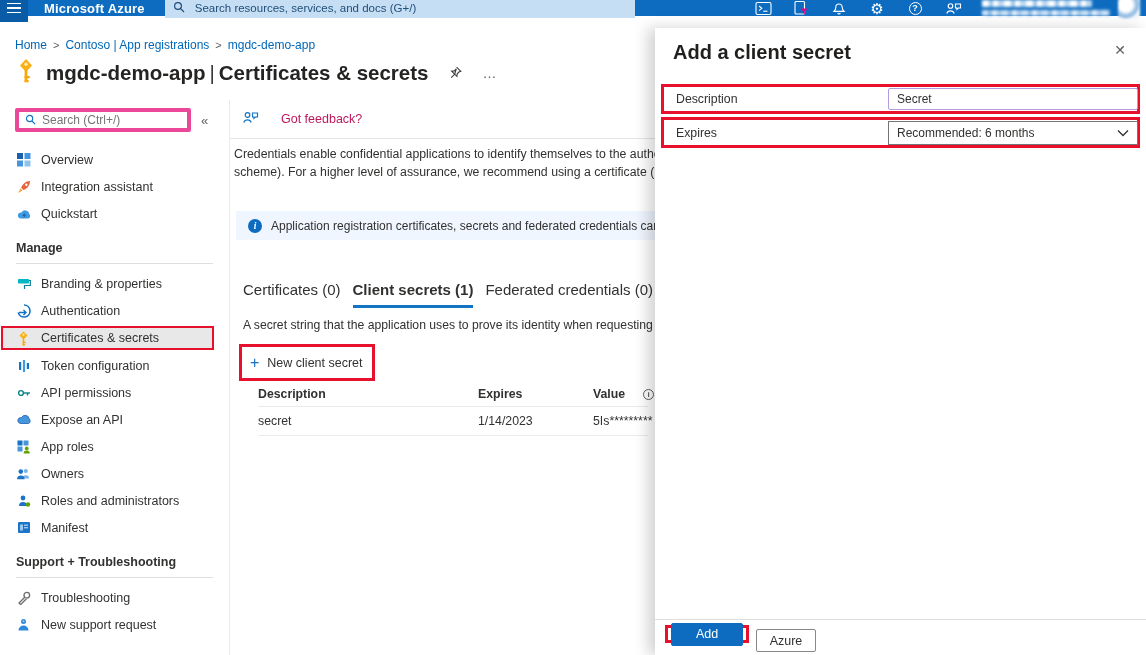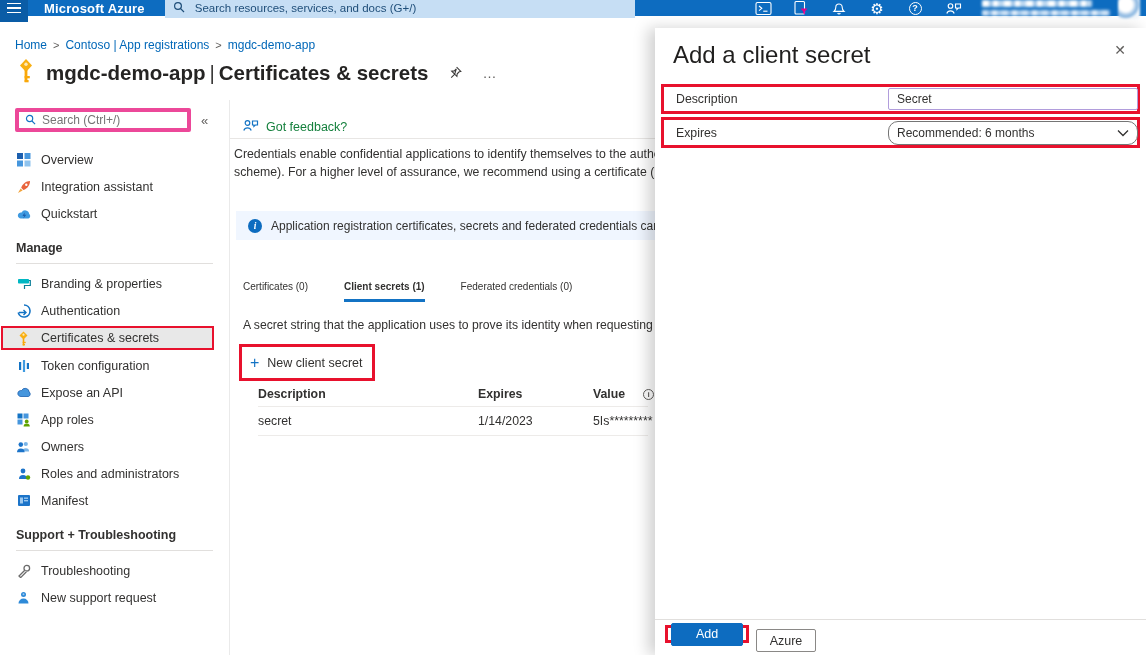--- a/index.html
+++ b/index.html
@@ -40,52 +40,52 @@
   .side-search input { border:none; outline:none; font-size:12px; color:#605e5c; width:140px; font-family:"Liberation Sans",sans-serif; background:transparent; }
   .collapse { color:#605e5c; font-size:13px; cursor:pointer; }
   .nav-item { height:27px; display:flex; align-items:center; gap:10px; padding-left:16px; font-size:12.5px; color:#323130; cursor:pointer; white-space:nowrap; }
   .nav-item .nicon { width:15px; display:flex; justify-content:center; }
   .nav-item.selected { background:#e8e8e8; border:2.5px solid #e8112d; width:213px; margin-left:1px; height:24px; margin-top:2px; margin-bottom:2px; padding-left:13px; }
   .nav-section { font-size:12.5px; font-weight:700; color:#323130; padding:14px 0 6px 16px; }
   .nav-sec-divider { border-top:1px solid #e1dfdd; margin:2px 16px 6px 16px; }
 
   
   .main { position:absolute; top:100px; left:230px; width:425px; height:555px; overflow:hidden; }
-  .feedback-row { position:absolute; top:18px; left:12px; display:flex; align-items:center; gap:7px; font-size:12.5px; color:#15803d; cursor:pointer; white-space:nowrap; }
+  .feedback-row { position:absolute; top:10px; left:12px; display:flex; align-items:center; gap:22px; font-size:12.5px; color:#be185d; cursor:pointer; white-space:nowrap; }
   .main-divider { position:absolute; top:38px; left:0; width:425px; border-top:1px solid #e8e6e4; }
   .descline { position:absolute; left:4px; font-size:12.3px; color:#323130; white-space:nowrap; }
   .d1 { top:47px; } .d2 { top:65px; }
   .banner { position:absolute; top:111px; left:6px; width:419px; height:29px; background:#f0f6ff; display:flex; align-items:center; gap:9px; padding-left:12px; overflow:hidden; }
   .banner-ico { min-width:14px; width:14px; height:14px; border-radius:50%; background:#0d6cc0; color:#fff; font-size:9.5px; font-style:italic; font-weight:700; display:flex; align-items:center; justify-content:center; font-family:"Liberation Serif",serif; }
   .banner-text { font-size:12px; color:#323130; white-space:nowrap; }
-  .tabs { position:absolute; top:181px; left:13px; display:flex; gap:36px; font-size:10px; color:#323130; }
+  .tabs { position:absolute; top:181px; left:13px; display:flex; gap:12px; font-size:15px; color:#323130; }
   .tab { padding-bottom:7px; cursor:pointer; white-space:nowrap; }
   .tab.active { font-weight:700; border-bottom:3px solid #1373c4; }
   .hint { position:absolute; top:218px; left:13px; font-size:12.2px; color:#323130; white-space:nowrap; }
   .hl { border:3px solid #e8112d; }
   .newsecret-box { position:absolute; top:244px; left:9px; width:136px; height:37px; display:flex; align-items:center; }
   .newsecret-btn { display:flex; align-items:center; gap:8px; padding-left:8px; font-size:12.5px; color:#323130; cursor:pointer; white-space:nowrap; }
   .plus { color:#1373c4; font-size:16px; font-weight:400; line-height:1; }
   .table { position:absolute; top:282px; left:28px; width:390px; }
   .thead, .trow { display:grid; grid-template-columns:220px 115px 1fr; align-items:center; }
   .thead { height:25px; border-bottom:1px solid #edebe9; font-size:12.3px; font-weight:700; color:#323130; }
   .th-value { display:flex; align-items:center; gap:18px; }
   .info-circ { width:11px; height:11px; border:1px solid #605e5c; border-radius:50%; color:#605e5c; font-size:8px; display:flex; align-items:center; justify-content:center; }
   .trow { height:29px; border-bottom:1px solid #edebe9; font-size:12.3px; color:#323130; }
 
   
   .panel { position:absolute; top:28px; left:655px; width:491px; height:627px; background:#fff; box-shadow:-7px 0 14px rgba(0,0,0,.18); }
-  .panel-title { position:absolute; top:13px; left:18px; font-size:24px; font-weight:400; color:#201f1e; white-space:nowrap; }
+  .panel-title { position:absolute; top:13px; left:18px; font-size:20px; font-weight:700; color:#201f1e; white-space:nowrap; }
   .panel-close { position:absolute; top:14px; right:20px; font-size:14px; color:#605e5c; cursor:pointer; }
   .field-box { position:absolute; left:6px; width:479px; display:flex; align-items:center; }
   .fb1 { top:56px; height:30px; }
   .fb2 { top:89px; height:31px; }
   .field-label { font-size:12.3px; color:#323130; padding-left:12px; white-space:nowrap; }
   .field-input { position:absolute; left:224px; width:250px; height:22px; border:1px solid #b19ddc; border-radius:2px; font-size:12px; color:#323130; padding:0 8px; font-family:"Liberation Sans",sans-serif; outline:none; }
-  .field-select { position:absolute; left:224px; width:250px; height:24px; border:1px solid #757575; border-radius:10px; display:flex; align-items:center; justify-content:space-between; padding:0 8px; font-size:12px; color:#323130; cursor:pointer; background:#fff; }
+  .field-select { position:absolute; left:224px; width:250px; height:24px; border:1px solid #757575; border-radius:0; display:flex; align-items:center; justify-content:space-between; padding:0 8px; font-size:12px; color:#323130; cursor:pointer; background:#fff; }
   .panel-footer-divider { position:absolute; top:591px; left:0; width:491px; border-top:1px solid #e1dfdd; }
   .add-box { position:absolute; top:597px; left:10px; width:84px; height:18px; display:flex; align-items:center; justify-content:center; }
   .btn-add { width:72px; height:23px; background:#0d6cc0; color:#fff; border:1px solid #0d6cc0; border-radius:2px; font-size:12.5px; cursor:pointer; font-family:"Liberation Sans",sans-serif; }
   .btn-cancel { position:absolute; top:601px; left:101px; width:60px; height:23px; background:#fff; color:#323130; border:1px solid #8a8886; border-radius:2px; font-size:12.5px; cursor:pointer; font-family:"Liberation Sans",sans-serif; }
 </style>
 </head>
 <body>
 
 <div class="screen">
 
@@ -258,20 +258,30 @@
           <svg width="12" height="14" viewBox="0 0 12 14">
             <rect x="1" y="3" width="2.2" height="8" fill="#1373c4"></rect>
             <rect x="4.9" y="1" width="2.2" height="12" fill="#3f9ae0"></rect>
             <rect x="8.8" y="4" width="2.2" height="6" fill="#1373c4"></rect>
           </svg>
         </span>
       <span>Token configuration</span>
     </div>
     <div class="nav-item">
       <span class="nicon">
+          <svg width="14" height="14" viewBox="0 0 14 14">
+            <circle cx="4" cy="7" r="2.4" fill="none" stroke="#038387" stroke-width="1.4"></circle>
+            <line x1="6.4" y1="7" x2="13" y2="7" stroke="#038387" stroke-width="1.4"></line>
+            <line x1="10.5" y1="7" x2="10.5" y2="9.5" stroke="#038387" stroke-width="1.4"></line>
+          </svg>
+        </span>
+      <span>API permissions</span>
+    </div>
+    <div class="nav-item">
+      <span class="nicon">
           <svg width="14" height="11" viewBox="0 0 14 11">
             <path d="M4 9.5 a3 3 0 1 1 .6-5.9 A4 4 0 0 1 12.2 5 a2.6 2.6 0 0 1-.7 4.5 Z" fill="#4696dd" stroke="#1c5fae" stroke-width="0.8"></path>
           </svg>
         </span>
       <span>Expose an API</span>
     </div>
     <div class="nav-item">
       <span class="nicon">
           <svg width="14" height="14" viewBox="0 0 14 14">
             <rect x="0.5" y="0.5" width="5" height="5" fill="#1373c4"></rect>

